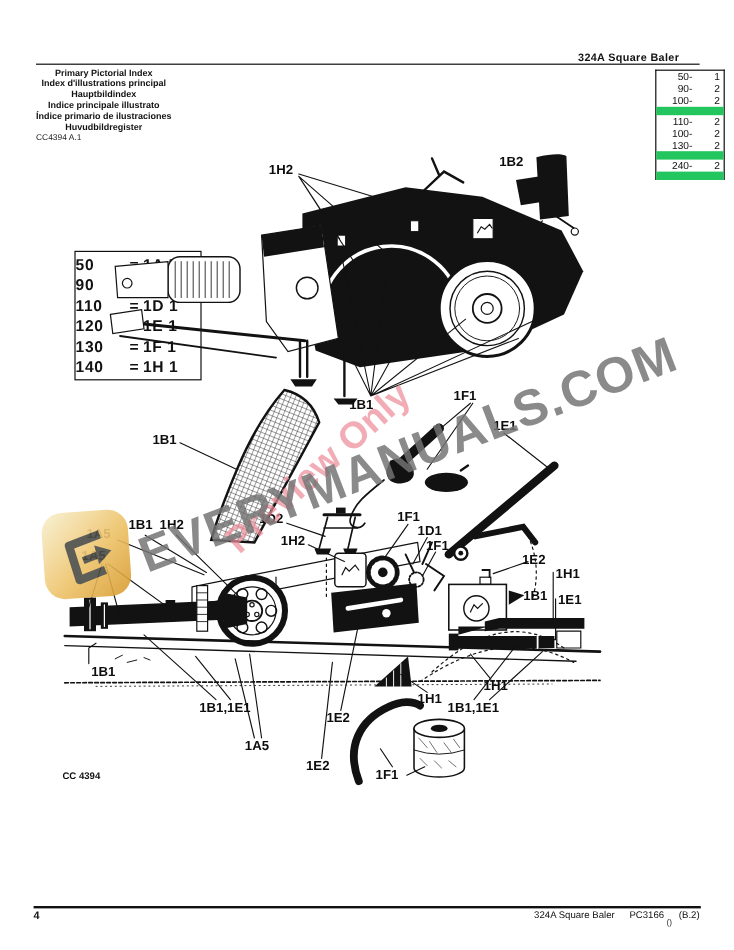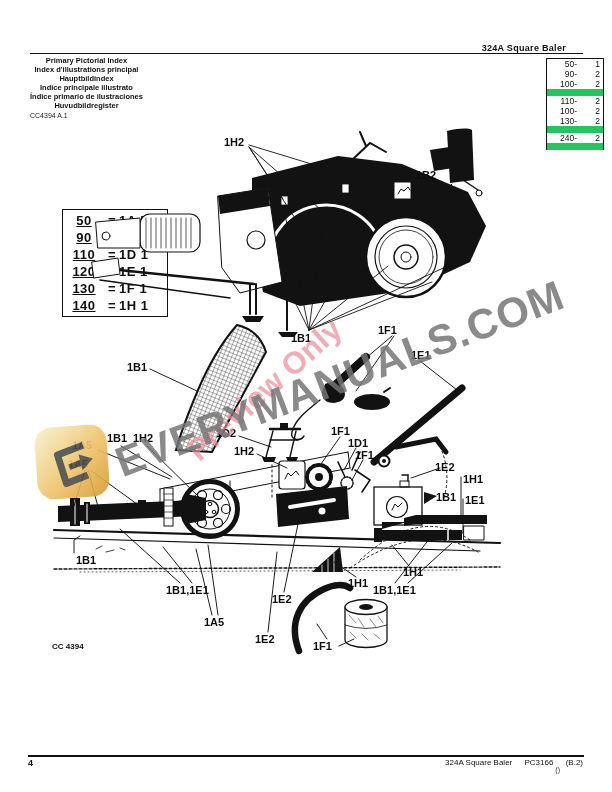--- a/index.html
+++ b/index.html
@@ -10,21 +10,21 @@
   .index-block{position:absolute;left:30px;top:56px;font:bold 7.5px "Liberation Sans",sans-serif;line-height:9px;text-align:center;}
   .index-ref{position:absolute;left:30px;top:112px;font:normal 7px "Liberation Sans",sans-serif;color:#222;}
   .ptable{position:absolute;left:506px;top:58px;width:56px;border:1px solid #111;border-bottom:none;font:normal 8.5px "Liberation Sans",sans-serif;margin-left:40px;}
   .ptable .row{display:flex;height:10px;line-height:10px;}
   .ptable .c1{width:30px;text-align:right;}
   .ptable .c2{flex:1;text-align:right;padding-right:3px;}
   .ptable .sep{border-bottom:7px solid #22c55e;}
   .legend{position:absolute;left:62px;top:209px;width:106px;height:108px;border:1.6px solid #111;
           display:flex;flex-direction:column;justify-content:space-around;padding:2px 0;box-sizing:border-box;}
   .legend .row{display:flex;align-items:center;font:bold 13px "Liberation Sans",sans-serif;letter-spacing:.5px;}
-  .legend .k{width:42px;text-align:center;text-decoration:underline;}
+  .legend .k{width:42px;text-align:left;}
   .legend .eq{margin:0 3px;}
   .co{position:absolute;font:bold 11px "Liberation Sans",sans-serif;color:#0d0d0d;white-space:nowrap;z-index:3;}
   .fig-code{position:absolute;left:52px;top:642px;font:bold 8px "Liberation Sans",sans-serif;z-index:3;}
   .art{position:absolute;left:0;top:0;z-index:2;}
   .wm-main{position:absolute;left:80px;top:355px;width:520px;text-align:center;
            font:bold 42px "Liberation Sans",sans-serif;letter-spacing:1px;color:rgba(116,116,116,0.84);
            transform:rotate(-21deg);transform-origin:50% 50%;z-index:6;pointer-events:none;white-space:nowrap;}
   .wm-sub{position:absolute;left:150px;top:372px;width:230px;text-align:center;
           font:bold 31px "Liberation Sans",sans-serif;color:rgba(235,140,152,0.72);
           transform:rotate(-42deg);transform-origin:50% 50%;z-index:5;pointer-events:none;white-space:nowrap;}
@@ -272,21 +272,21 @@
       <path d="M180,583 L120,529 M192,583 L163,547" stroke-width="0.95"></path>
       <path d="M212,615 L196,549 M218,615 L208,545" stroke-width="0.95"></path>
       <path d="M284,592 L298,524 M268,632 L277,552" stroke-width="0.95"></path>
       <path d="M356,577 L334,562 M409,566 L392,545" stroke-width="0.95"></path>
       <path d="M395,583 L430,538 M408,583 L452,543" stroke-width="0.95"></path>
       <path d="M327,639 L317,624 M339,646 L354,639" stroke-width="0.95"></path>
     </g>
   </svg>
 
   <div class="co" style="left:224px;top:136px;">1H2</div>
-  <div class="co" style="left:416px;top:129px;margin-top:40px;">1B2</div>
+  <div class="co" style="left:416px;top:129px;">1B2</div>
   <div class="co" style="left:291px;top:332px;">1B1</div>
   <div class="co" style="left:378px;top:324px;">1F1</div>
   <div class="co" style="left:411px;top:349px;">1E1</div>
   <div class="co" style="left:127px;top:361px;">1B1</div>
   <div class="co" style="left:107px;top:432px;">1B1</div>
   <div class="co" style="left:133px;top:432px;">1H2</div>
   <div class="co" style="left:216px;top:427px;">1D2</div>
   <div class="co" style="left:234px;top:445px;">1H2</div>
   <div class="co" style="left:331px;top:425px;">1F1</div>
   <div class="co" style="left:348px;top:437px;">1D1</div>

